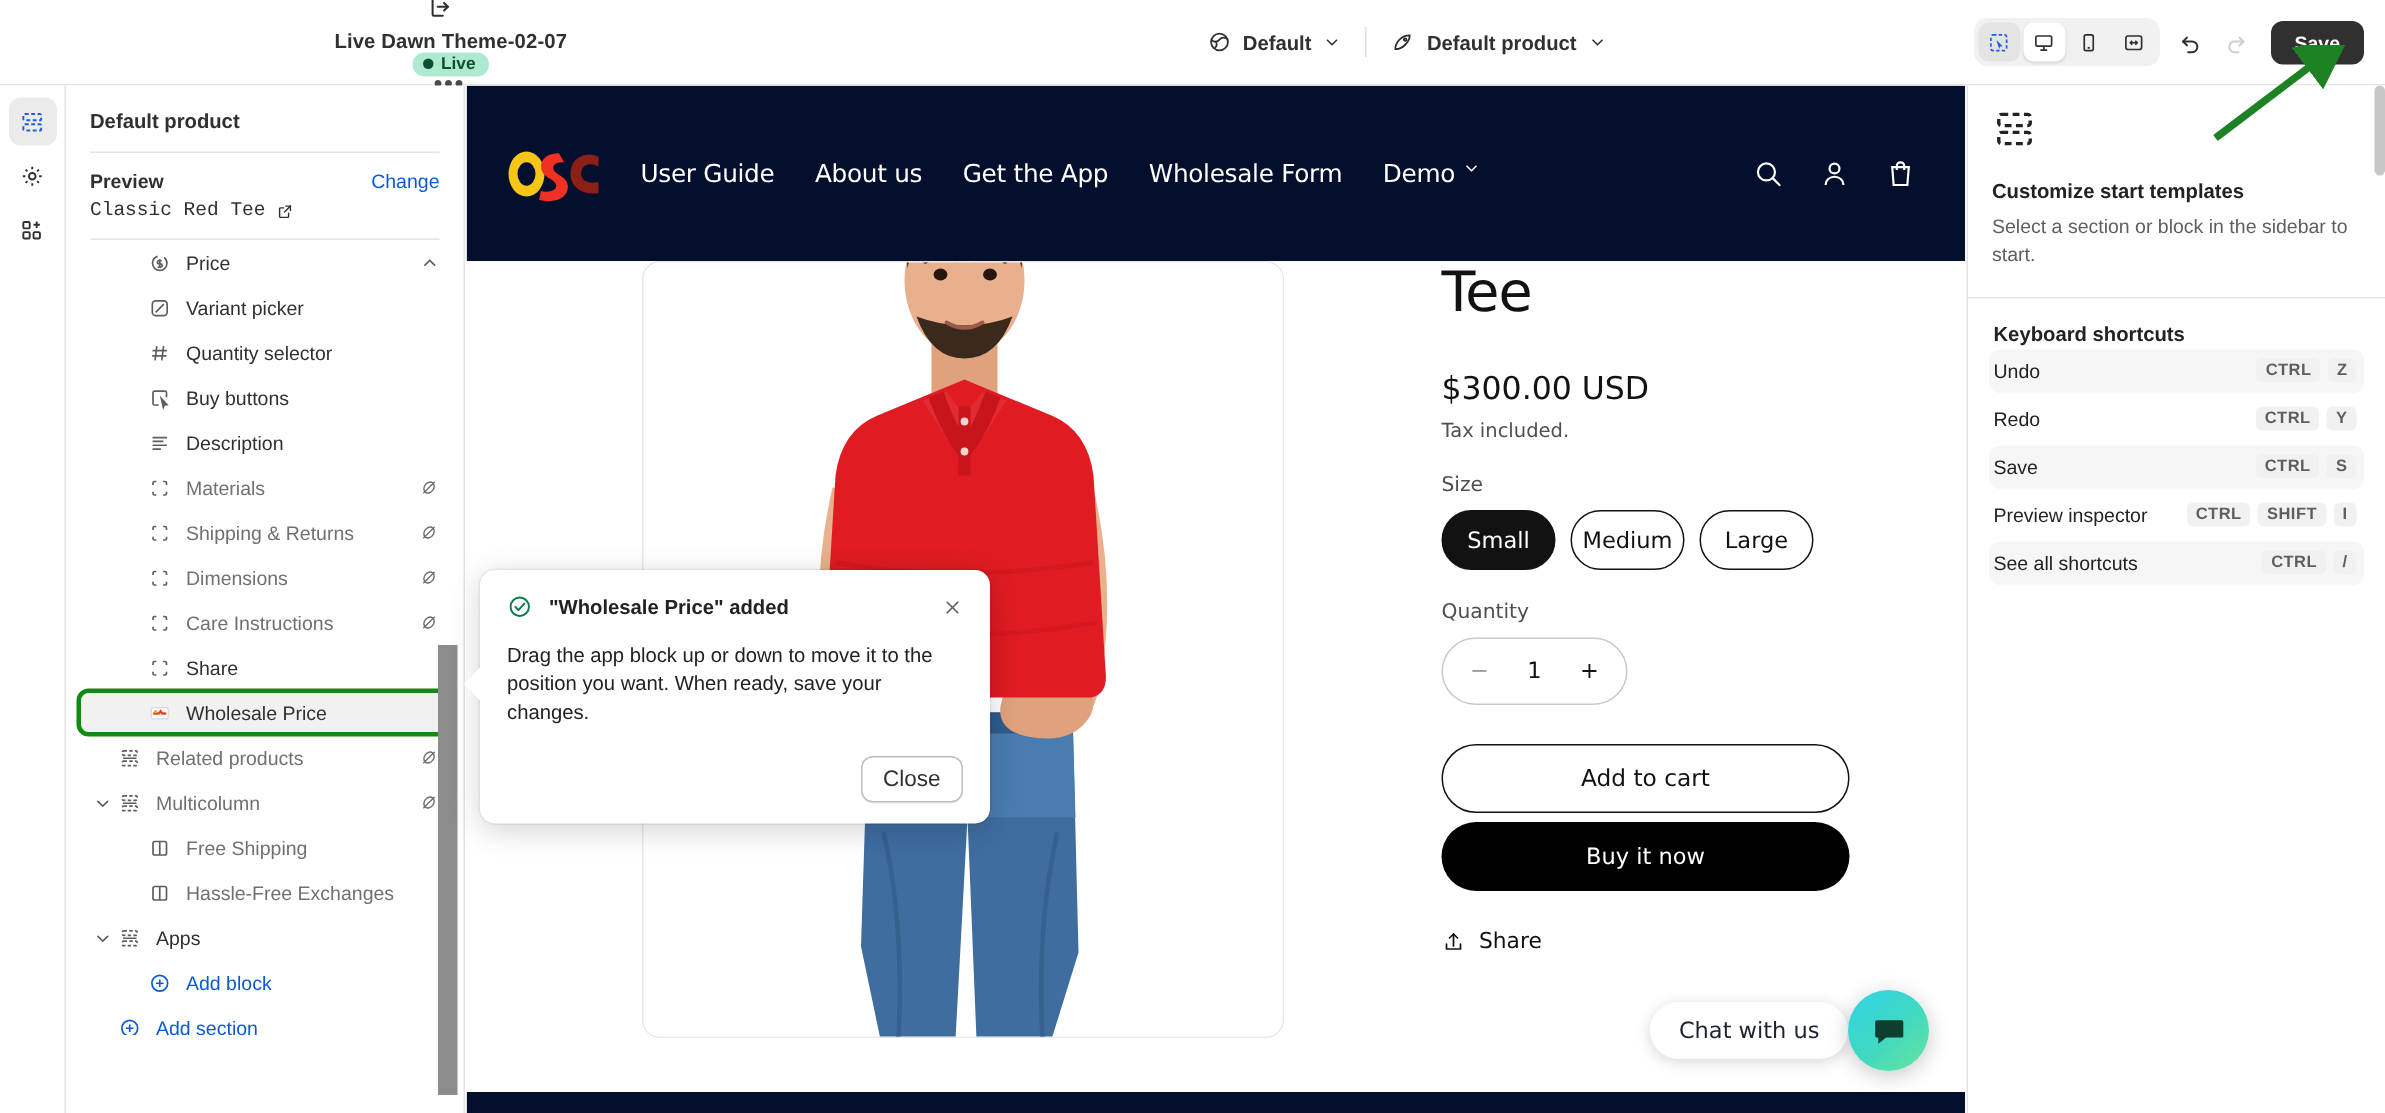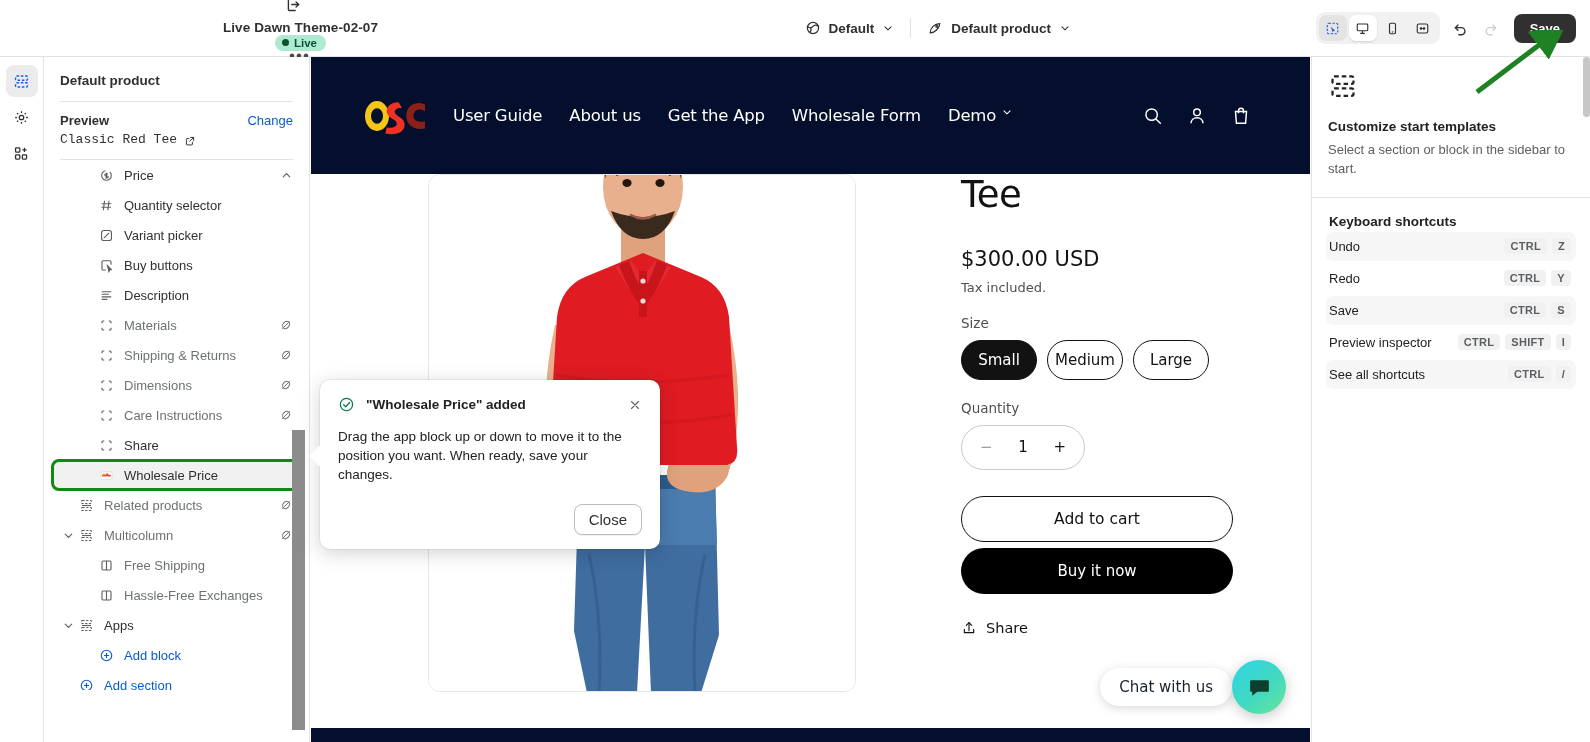--- a/index.html
+++ b/index.html
@@ -108,21 +108,21 @@
     background: #8c8c8c; border-radius: 0; z-index: 6;
   }
 
   
   .stage {
     position: absolute; top: 57px; left: 311px; width: 999px; height: 685px;
     background: #f7f7f7; overflow: hidden;
   }
   .site { position: absolute; inset: 0; background: #fff; overflow: hidden; }
   .site-header {
-    height: 117px; background: #040f2d; display: flex; align-items: center; padding: 0 48px;
+    height: 117px; background: #040f2d; display: flex; align-items: center; padding: 0 22px;
   }
   .logo { width: 72px; height: 46px; margin-right: 22px; flex: 0 0 72px; }
   .nav { display: flex; align-items: center; gap: 27px; }
   .nav a {
     color: #fff; font-size: 16.5px; text-decoration: none; white-space: nowrap;
     font-family: "DejaVu Sans", sans-serif; letter-spacing: -.2px; cursor: pointer;
   }
   .nav .dd { display: inline-flex; gap: 5px; }
   .hdr-icons { margin-left: auto; display: flex; align-items: center; gap: 22px; padding-right: 10px; }
   .hdr-icons svg { color: #fff; cursor: pointer; }
@@ -381,33 +381,33 @@
           <span class="rlabel">Price</span>
           <span class="rtrail">
             <svg width="13" height="13" viewBox="0 0 20 20" fill="none" stroke="#5c5f62" stroke-width="1.7" stroke-linecap="round">
               <path d="M5 12l5-5 5 5"></path>
             </svg>
           </span>
         </div>
         <div class="row indent-2">
           <span class="ricon">
             <svg width="15" height="15" viewBox="0 0 20 20" fill="none" stroke="#5c5f62" stroke-width="1.5">
-              <path d="M7.4 3.6L5.8 16.4M13.4 3.6l-1.6 12.8M3.6 7.6h12.8M3.2 12.4H16"></path>
-            </svg>
-          </span>
-          <span class="rlabel">Quantity selector</span>
-        </div>
-        <div class="row indent-2">
-          <span class="ricon">
-            <svg width="15" height="15" viewBox="0 0 20 20" fill="none" stroke="#5c5f62" stroke-width="1.5">
               <rect x="3.4" y="3.4" width="13.2" height="13.2" rx="3"></rect>
               <path d="M6.4 13.6L13.6 6.4"></path>
             </svg>
           </span>
           <span class="rlabel">Variant picker</span>
+        </div>
+        <div class="row indent-2">
+          <span class="ricon">
+            <svg width="15" height="15" viewBox="0 0 20 20" fill="none" stroke="#5c5f62" stroke-width="1.5">
+              <path d="M7.4 3.6L5.8 16.4M13.4 3.6l-1.6 12.8M3.6 7.6h12.8M3.2 12.4H16"></path>
+            </svg>
+          </span>
+          <span class="rlabel">Quantity selector</span>
         </div>
         <div class="row indent-2">
           <span class="ricon">
             <svg width="15" height="15" viewBox="0 0 20 20" fill="none" stroke="#5c5f62" stroke-width="1.5">
               <path d="M16 9V5a1.4 1.4 0 0 0-1.4-1.4H5.4A1.4 1.4 0 0 0 4 5v9.6A1.4 1.4 0 0 0 5.4 16H9"></path>
               <path d="M11.4 10.2l5 5.4-2.3.3-.9 2.1z" fill="#5c5f62"></path>
             </svg>
           </span>
           <span class="rlabel">Buy buttons</span>
         </div>

